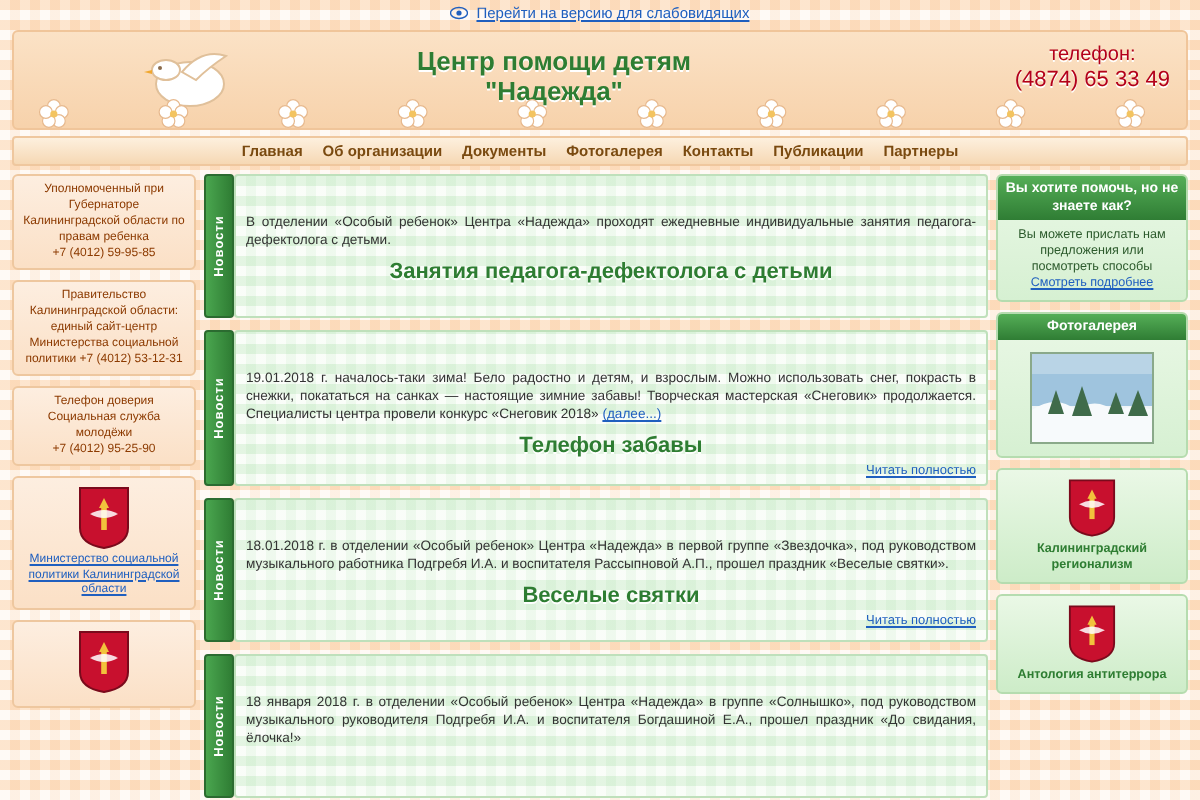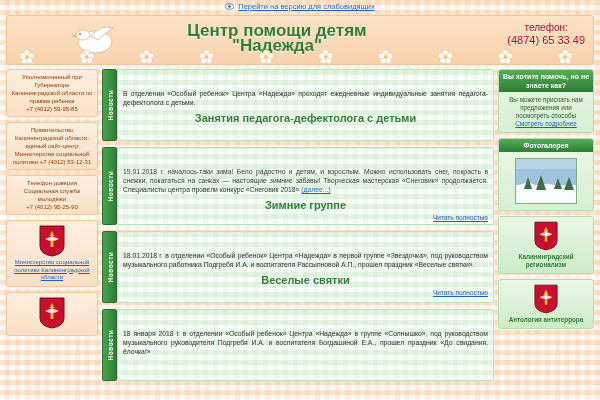--- a/index.html
+++ b/index.html
@@ -56,21 +56,21 @@
     overflow: hidden;
   }
   .header-title {
     position: absolute;
     left: 120px;
     top: 7px;
     width: 300px;
     text-align: center;
     color: #2e7d32;
     font-weight: bold;
-    font-size: 17px;
+    font-size: 13px;
     line-height: 15px;
     text-shadow: 0 1px 0 #fff;
   }
   .header-title .l2 { display: block; }
   .header-phone {
     position: absolute;
     right: 8px;
     top: 6px;
     text-align: center;
     color: #b3001b;
@@ -395,20 +395,29 @@
               <circle cx="2.5" cy="3.5" r="3.2"></circle>
               <circle cx="-2.5" cy="3.5" r="3.2"></circle>
               <circle cx="-4" cy="-1" r="3.2"></circle>
               <circle cx="0" cy="0" r="1.8" fill="#f3c460" stroke="none"></circle>
             </g>
         </g>
       </svg>
     </span>
   </div>
 
+  <div class="nav">
+    <a href="#">Главная</a>
+    <a href="#">Об организации</a>
+    <a href="#">Документы</a>
+    <a href="#">Фотогалерея</a>
+    <a href="#">Контакты</a>
+    <a href="#">Публикации</a>
+    <a href="#">Партнеры</a>
+  </div>
 
   <div class="cols">
 
     <div class="col-left">
       <div class="lblock">
         <a href="#">Уполномоченный при Губернаторе Калининградской области по правам ребенка</a>
         <div class="phone">+7 (4012) 59-95-85</div>
       </div>
       <div class="lblock">
         <a href="#">Правительство Калининградской области: единый сайт-центр Министерства социальной политики +7 (4012) 53-12-31</a>
@@ -451,21 +460,21 @@
           <div class="news-title">Занятия педагога-дефектолога с детьми</div>
         </div>
       </div>
 
       <div class="news-item">
         <div class="news-tab">
             <span>Новости</span>
           </div>
         <div class="news-body">
           <div class="news-text"><span>19.01.2018 г. началось-таки зима! Бело радостно и детям, и взрослым. Можно использовать снег, покрасть в снежки, покататься на санках — настоящие зимние забавы! Творческая мастерская «Снеговик» продолжается. Специалисты центра провели конкурс «Снеговик 2018»</span> <a href="#">(далее...)</a></div>
-          <div class="news-title">Зимние группе</div>
+          <div class="news-title">Телефон забавы</div>
           <div class="news-more"><a href="#">Читать полностью</a></div>
         </div>
       </div>
 
       <div class="news-item">
         <div class="news-tab">
             <span>Новости</span>
           </div>
         <div class="news-body">
           <div class="news-text">18.01.2018 г. в отделении «Особый ребенок» Центра «Надежда» в первой группе «Звездочка», под руководством музыкального работника Подгребя И.А. и воспитателя Рассыпновой А.П., прошел праздник «Веселые святки».</div>

